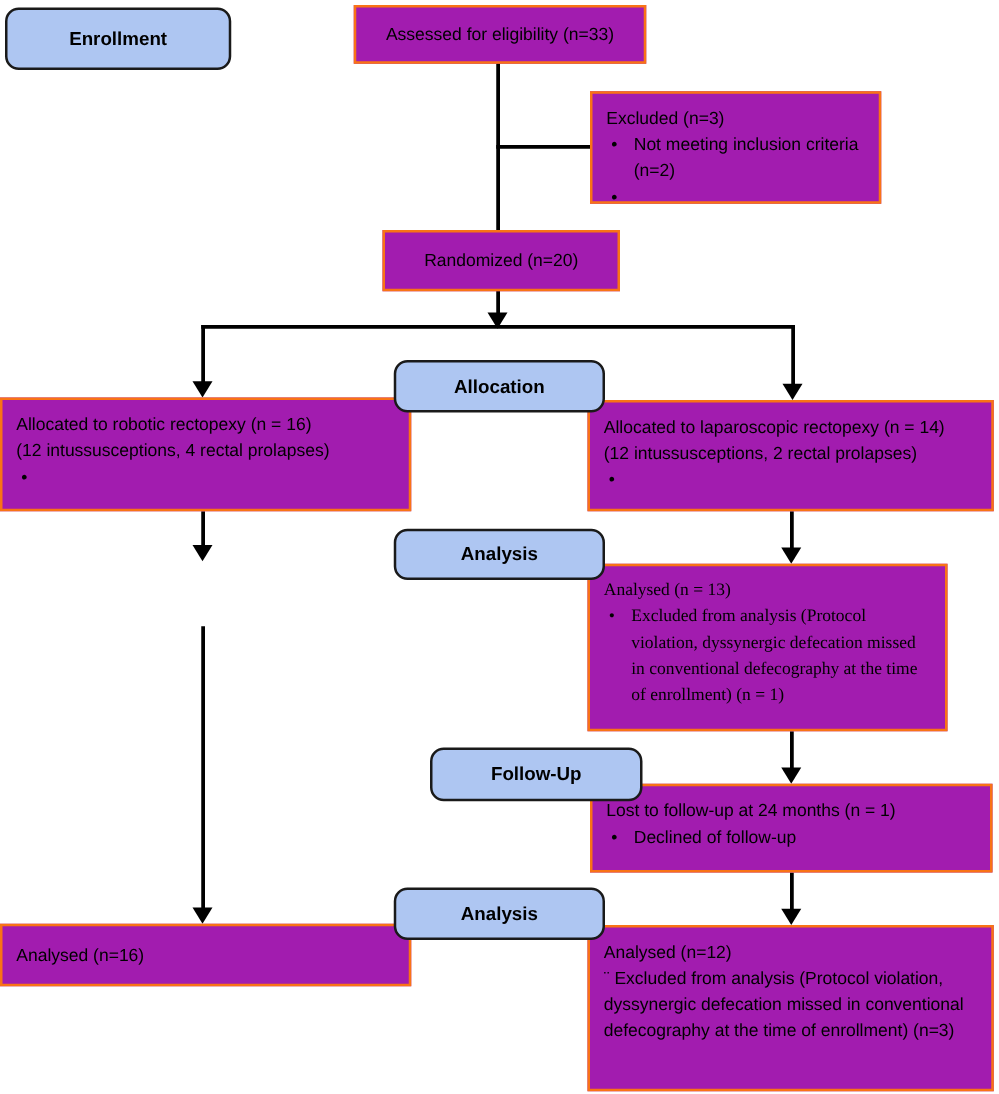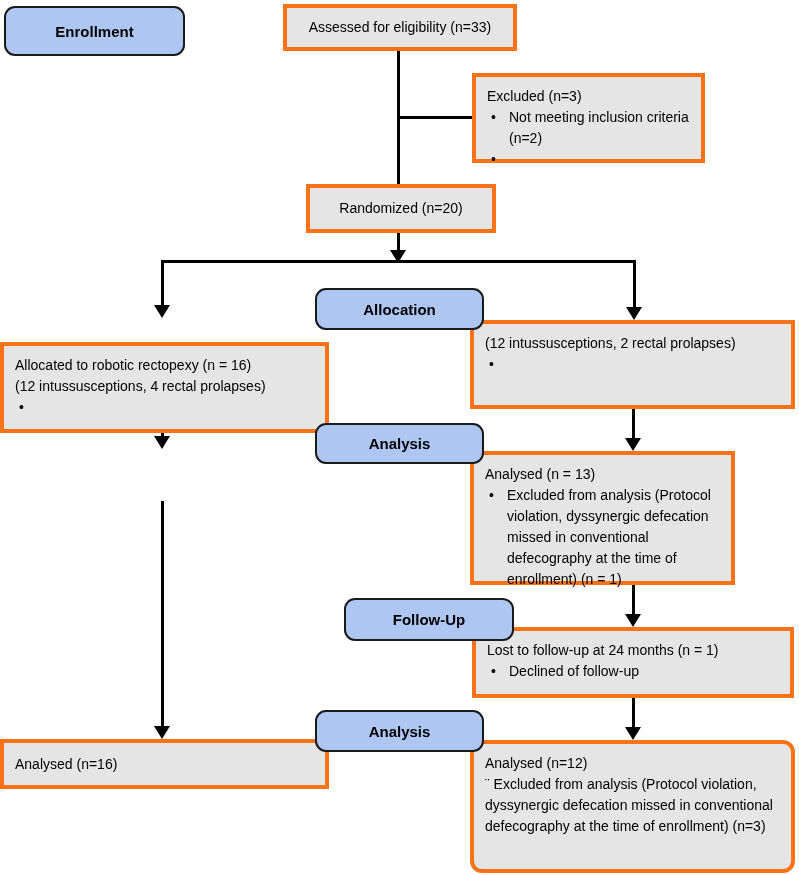--- a/index.html
+++ b/index.html
@@ -10,22 +10,22 @@
   }
   
   .stage-label{
     position:absolute;box-sizing:border-box;background:#aec6f2;
     border:2px solid #1a1a1a;border-radius:11px;
     display:flex;align-items:center;justify-content:center;
     font-weight:bold;font-size:15px;z-index:3;
   }
   
   .fbox{
-    position:absolute;box-sizing:border-box;background:#e5e5e5;
-    border:4px solid #f97316;font-size:14px;line-height:21px;z-index:2;
+    position:absolute;box-sizing:border-box;background:#a21caf;
+    border:2px solid #f97316;font-size:14px;line-height:21px;z-index:2;
     padding:9px 11px;
   }
   .fbox.center{display:flex;align-items:center;justify-content:center;text-align:center;padding:0;}
   .fbox.vcenter{display:flex;align-items:center;padding:0 11px;}
   .bullet-row{display:flex;}
   .bullet-row .dot{flex:none;width:22px;padding-left:4px;box-sizing:border-box;}
   
   .vline{position:absolute;width:3px;background:#000;z-index:1;}
   .hline{position:absolute;height:3px;background:#000;z-index:1;}
   .arrow-down{position:absolute;width:0;height:0;z-index:1;
@@ -37,27 +37,27 @@
   #lbl-enrollment{left:4px;top:6px;width:181px;height:50px;}
   #lbl-allocation{left:315px;top:288px;width:169px;height:42px;}
   #lbl-analysis1{left:315px;top:423px;width:169px;height:41px;}
   #lbl-followup{left:313px;top:598px;width:170px;height:43px;margin-left:31px;}
   #lbl-analysis2{left:315px;top:710px;width:169px;height:42px;}
 
   
   #box-assessed{left:283px;top:4px;width:234px;height:47px;}
   #box-excluded{left:472px;top:73px;width:233px;height:90px;}
   #box-randomized{left:306px;top:184px;width:190px;height:49px;}
-  #box-alloc-left{left:0px;top:318px;width:329px;height:91px;margin-top:24px;}
+  #box-alloc-left{left:0px;top:318px;width:329px;height:91px;}
   #box-alloc-right{left:470px;top:320px;width:325px;height:89px;}
   #box-analysed-left1{left:0px;top:449px;width:329px;height:52px;}
-  #box-analysed-right1{left:470px;top:451px;width:265px;height:134px;}
+  #box-analysed-right1{left:470px;top:451px;width:288px;height:134px;font-family:Liberation Serif, serif;}
   #box-lost{left:472px;top:627px;width:322px;height:71px;}
   #box-analysed-left2{left:0px;top:739px;width:329px;height:50px;}
-  #box-analysed-right2{left:470px;top:740px;width:325px;height:133px;border-radius:12px;}
+  #box-analysed-right2{left:470px;top:740px;width:325px;height:133px;}
 
   
   #v-assessed-rand{left:397px;top:50px;height:134px;}
   #h-excluded{left:397px;top:116px;width:89px;}
   #a-excluded{left:484px;top:110px;}
   #v-rand-branch{left:397px;top:232px;height:20px;}
   #a-rand-branch{left:390px;top:250px;}
   #h-branch{left:161px;top:260px;width:475px;}
   #v-branch-left{left:161px;top:260px;height:47px;}
   #a-branch-left{left:154px;top:305px;}
@@ -137,20 +137,21 @@
 
   <div class="fbox" id="box-alloc-left">
     <div>Allocated to robotic rectopexy (n = 16)</div>
     <div>(12 intussusceptions, 4 rectal prolapses)</div>
     <div class="bullet-row">
       <span class="dot">•</span>
     </div>
   </div>
 
   <div class="fbox" id="box-alloc-right">
+    <div>Allocated to laparoscopic rectopexy (n = 14)</div>
     <div>(12 intussusceptions, 2 rectal prolapses)</div>
     <div class="bullet-row">
       <span class="dot">•</span>
     </div>
   </div>
 
 
   <div class="fbox" id="box-analysed-right1">
     <div>Analysed  (n = 13)</div>
     <div class="bullet-row">

